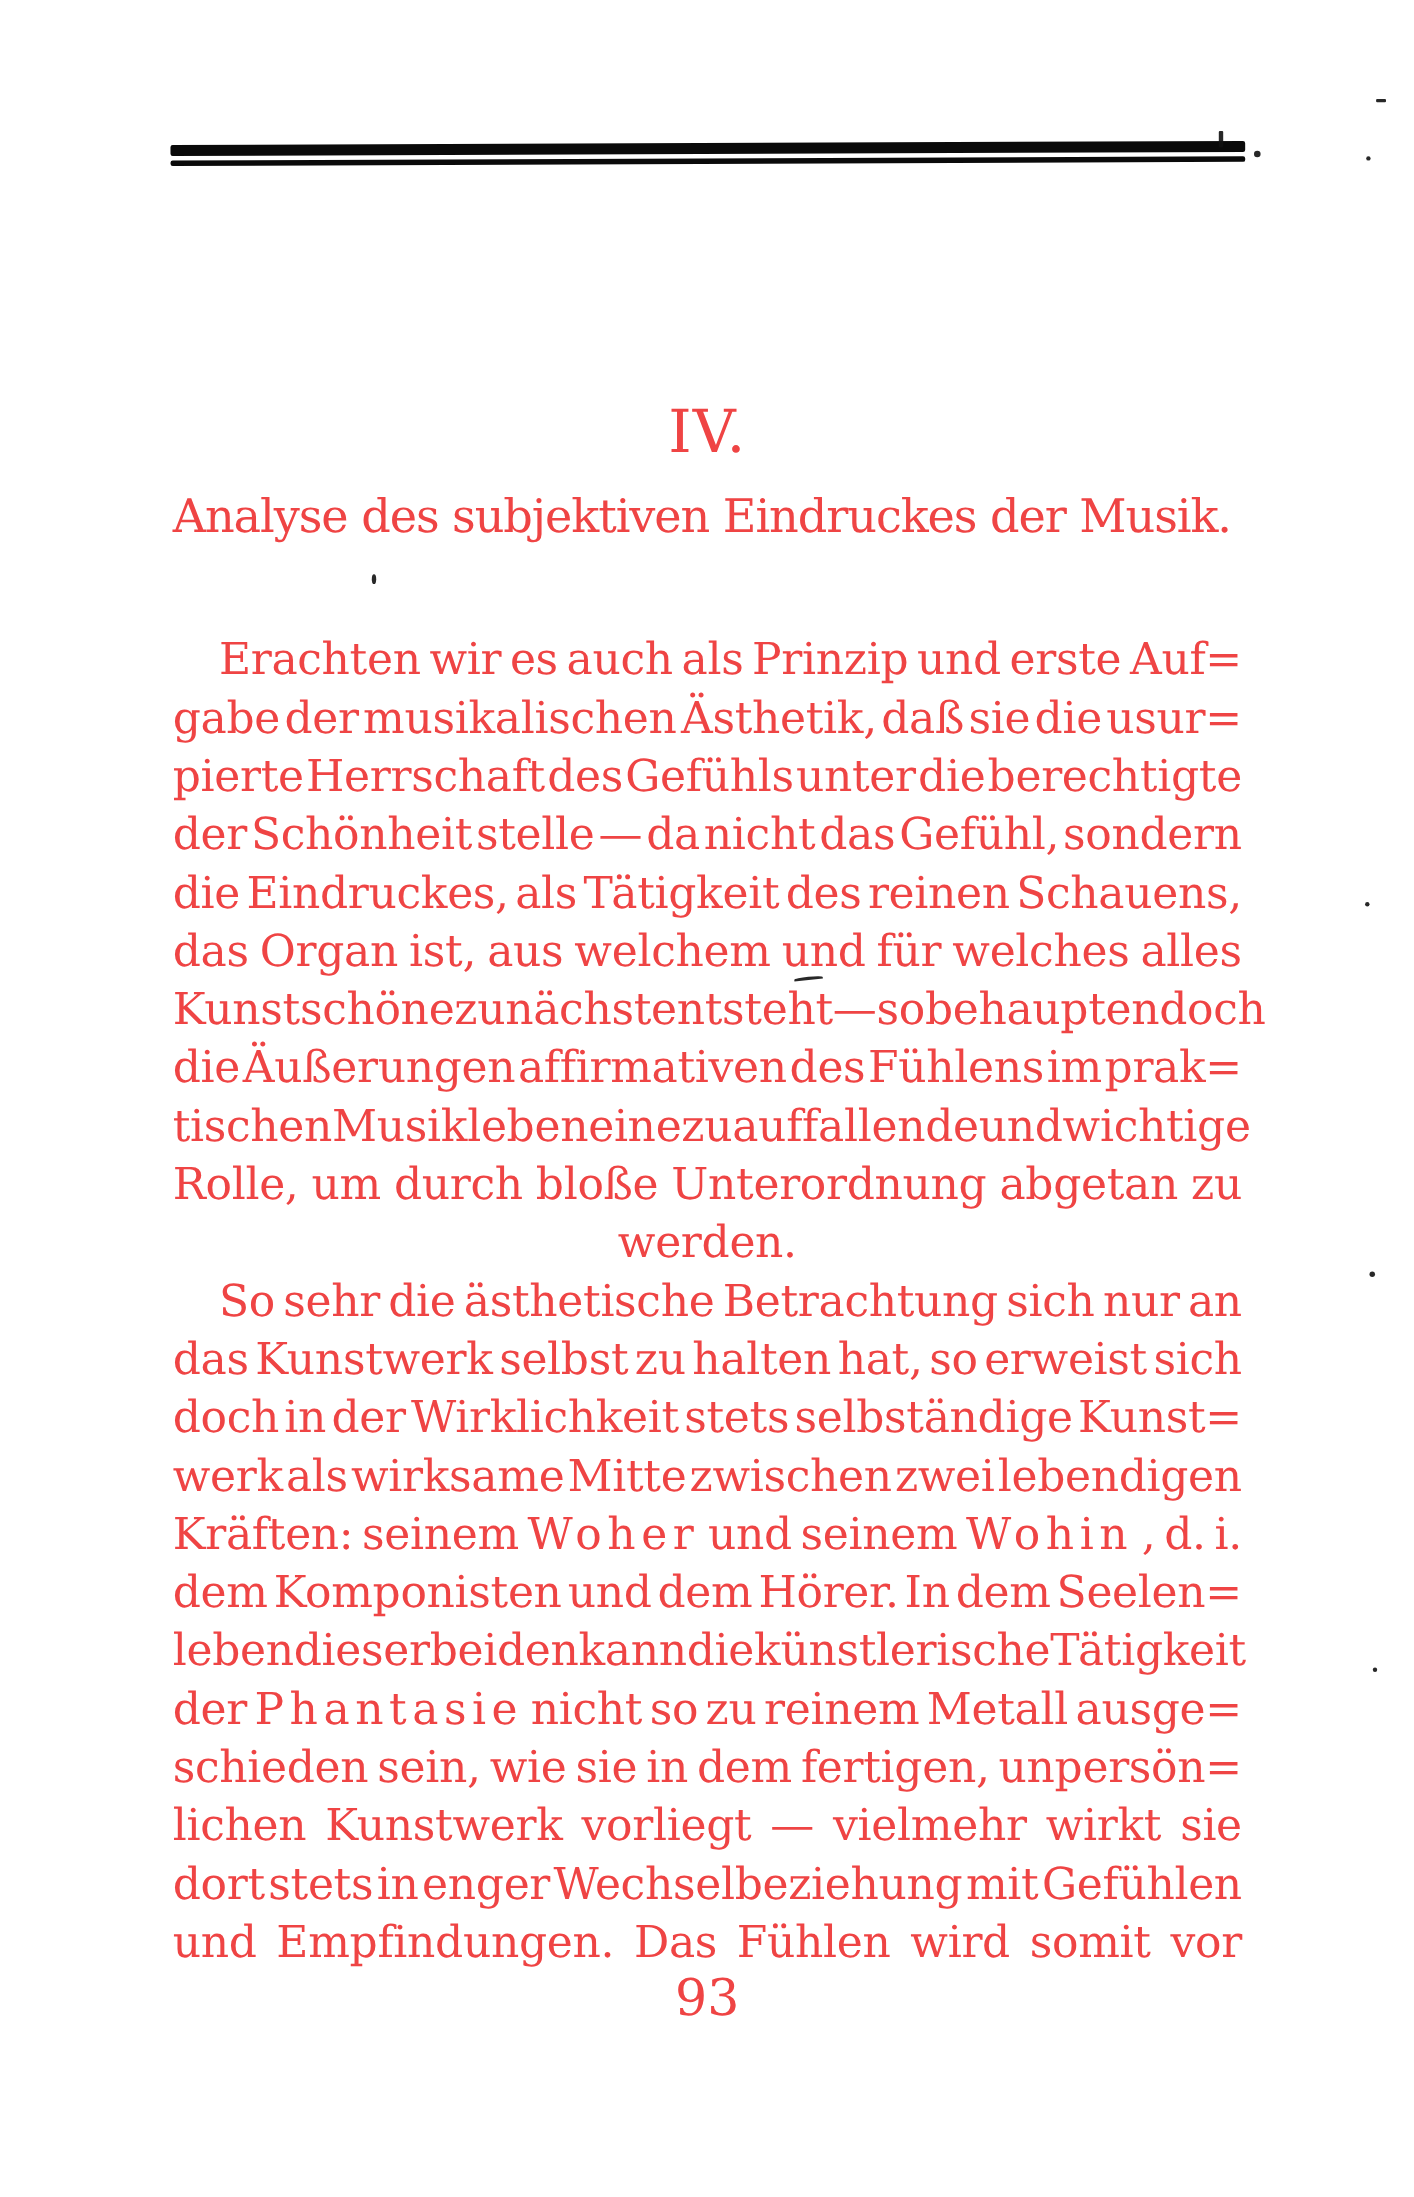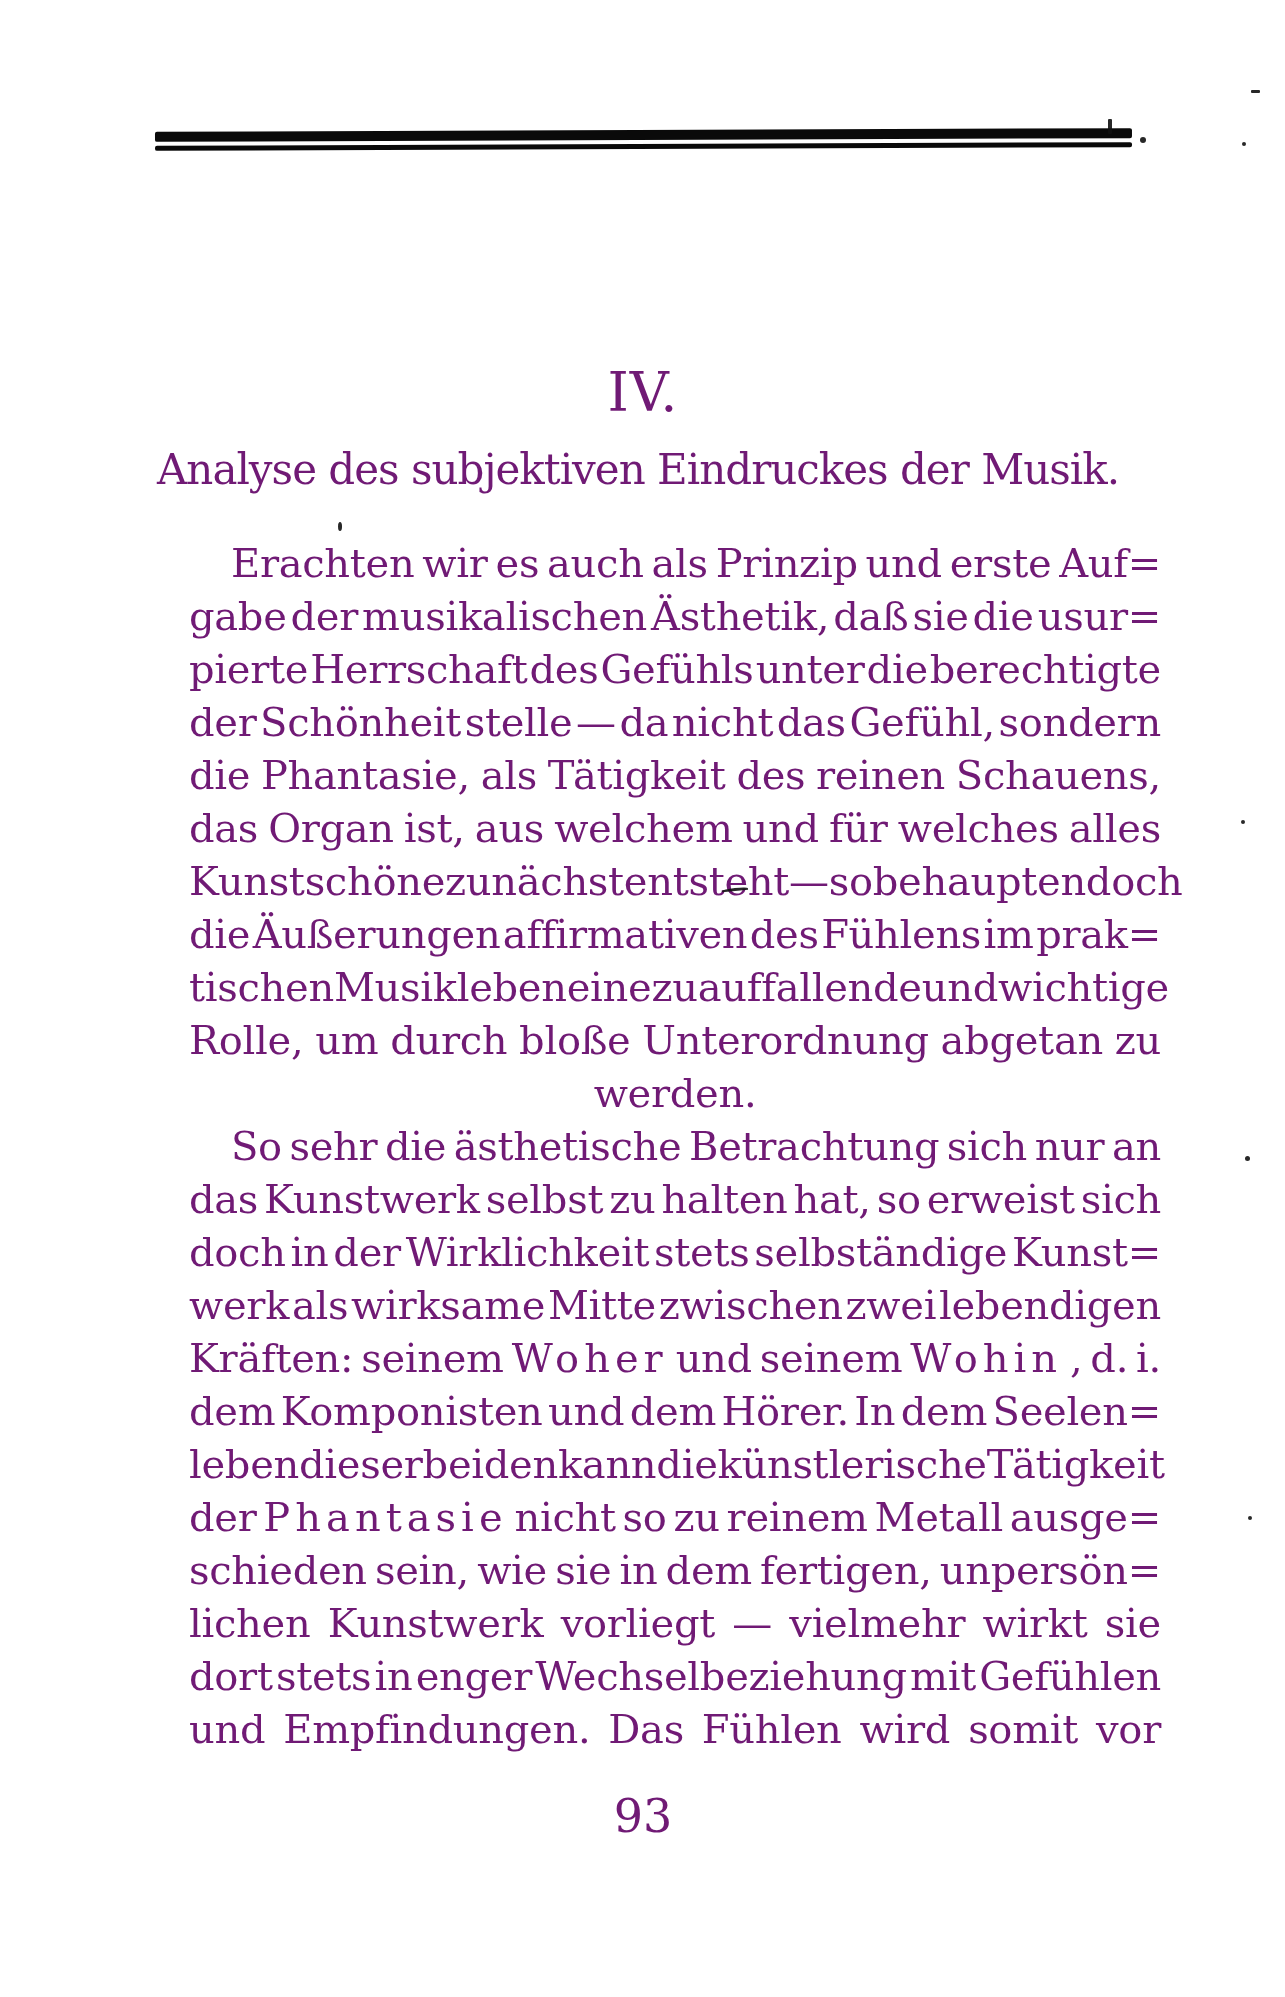--- a/index.html
+++ b/index.html
@@ -5,21 +5,21 @@
   html, body {
     margin: 0;
     padding: 0;
     background: #ffffff;
   }
   .page {
     position: relative;
     width: 1285px;
     height: 1997px;
     background: #ffffff;
-    color: #701a75;
+    color: #ef4444;
     font-family: "DejaVu Serif", "Liberation Serif", serif;
     overflow: hidden;
   }
   
   .top-rule {
     position: absolute;
     left: 155px;
     top: 130px;
     width: 977px;
     transform: rotate(-0.22deg);
@@ -52,25 +52,24 @@
     width: 972px;
     text-align: left;
     font-size: 42px;
     line-height: 1;
     letter-spacing: -1px;
     white-space: nowrap;
   }
   .body-text {
     position: absolute;
     left: 157px;
-    top: 537px;
+    top: 574px;
     width: 972px;
     font-size: 40px;
     letter-spacing: -0.3px;
-    margin-left: 32px;
   }
   .line {
     display: flex;
     justify-content: space-between;
     height: 53px;
     line-height: 53px;
     white-space: nowrap;
   }
   .line.indent { padding-left: 42px; }
   .line.no-justify { justify-content: center; }
@@ -147,21 +146,21 @@
           <span>stelle</span>
           <span>—</span>
           <span>da</span>
           <span>nicht</span>
           <span>das</span>
           <span>Gefühl,</span>
           <span>sondern</span>
         </div>
         <div class="line">
           <span>die</span>
-          <span>Phantasie,</span>
+          <span>Eindruckes,</span>
           <span>als</span>
           <span>Tätigkeit</span>
           <span>des</span>
           <span>reinen</span>
           <span>Schauens,</span>
         </div>
         <div class="line">
           <span>das</span>
           <span>Organ</span>
           <span>ist,</span>

